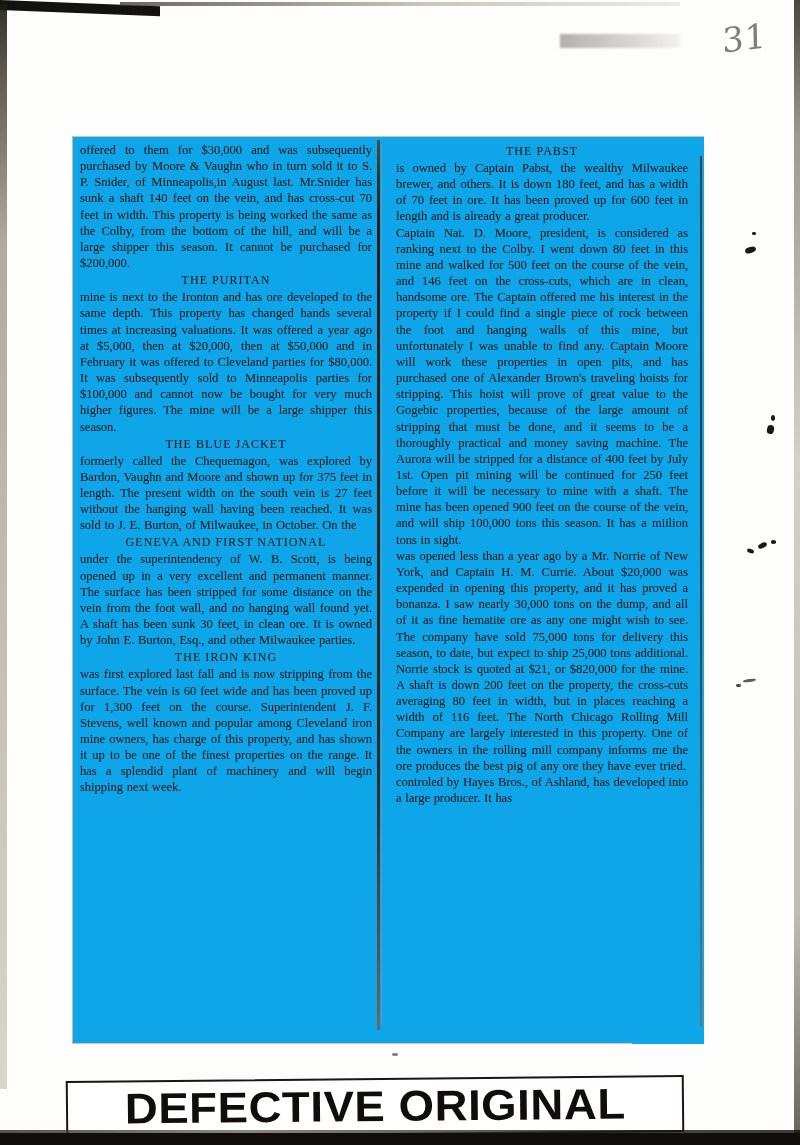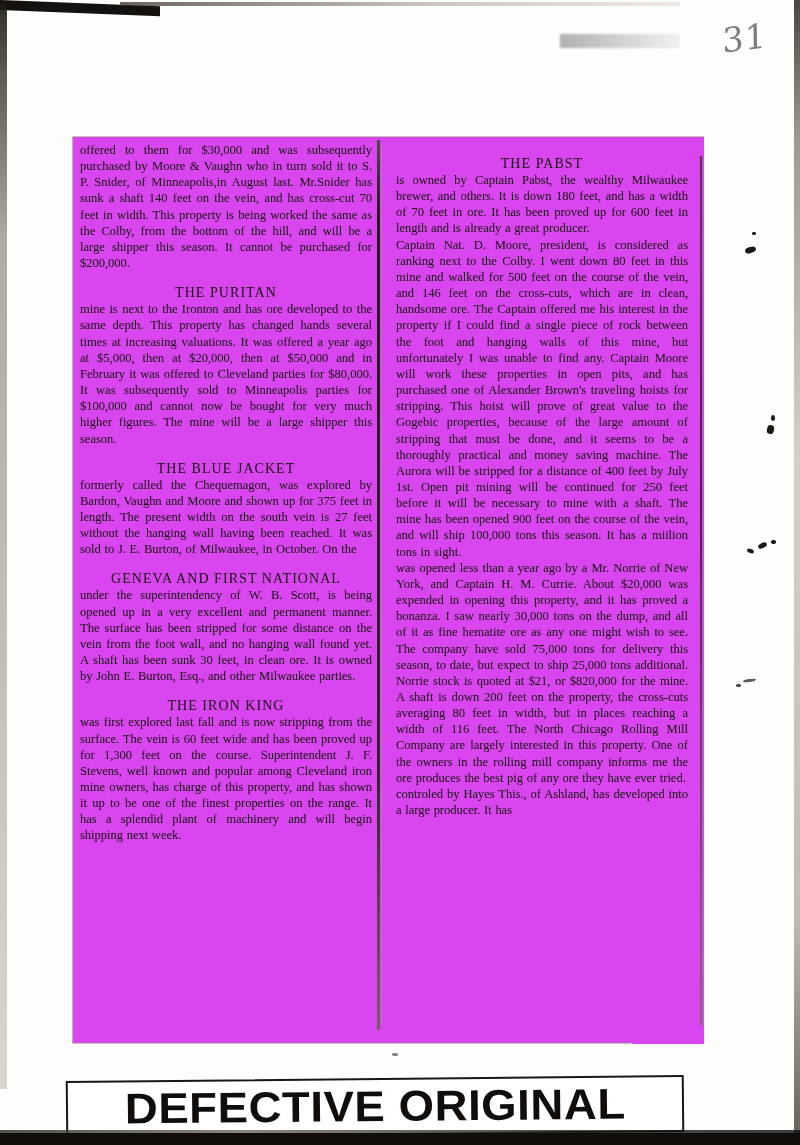--- a/index.html
+++ b/index.html
@@ -71,21 +71,21 @@
     transform: rotate(-7deg) skewX(-6deg);
     letter-spacing: 1px;
     opacity: .78;
   }
 
   
   .clipping {
     position: absolute;
     left: 72px; top: 136px;
     width: 632px; height: 908px;
-    background: #d946ef;
+    background: #0ea5e9;
   }
   .clip-border-top {
     position: absolute;
     left: 0; top: 0;
     width: 632px; height: 1px;
     background: #c8c3bb;
   }
   .clip-border-left {
     position: absolute;
     left: 0; top: 0;
@@ -140,22 +140,22 @@
     font-size: 12.6px;
     line-height: 16.15px;
     text-align: justify;
     color: #16120f;
     letter-spacing: -0.05px;
     word-spacing: 0.6px;
     -webkit-font-smoothing: none;
   }
 
   h2.sect {
-    margin: 14px 0 1px 0;
-    font-size: 14px;
+    margin: 2px 0 1px 0;
+    font-size: 12px;
     line-height: 15px;
     text-align: center;
     font-weight: normal;
     letter-spacing: 1.05px;
     color: #16120f;
     font-variant: small-caps;
     text-transform: uppercase;
   }
 
   
@@ -237,21 +237,21 @@
           <h2 class="sect">GENEVA AND FIRST NATIONAL</h2>
           <p class="body">under the superintendency of W. B. Scott, is being opened up in a very excellent and permanent manner. The surface has been stripped for some distance on the vein from the foot wall, and no hanging wall found yet. A shaft has been sunk 30 feet, in clean ore. It is owned by John E. Burton, Esq., and other Milwaukee parties.</p>
           <h2 class="sect">THE IRON KING</h2>
           <p class="body">was first explored last fall and is now stripping from the surface. The vein is 60 feet wide and has been proved up for 1,300 feet on the course. Superintendent J. F. Stevens, well known and popular among Cleveland iron mine owners, has charge of this property, and has shown it up to be one of the finest properties on the range. It has a splendid plant of machinery and will begin shipping next week.</p>
         </div>
       <div class="col col-right" id="col-right">
           <h2 class="sect">THE PABST</h2>
           <p class="body">is owned by Captain Pabst, the wealthy Milwaukee brewer, and others. It is down 180 feet, and has a width of 70 feet in ore. It has been proved up for 600 feet in length and is already a great producer.</p>
           <p class="body">Captain Nat. D. Moore, president, is considered as ranking next to the Colby. I went down 80 feet in this mine and walked for 500 feet on the course of the vein, and 146 feet on the cross-cuts, which are in clean, handsome ore. The Captain offered me his interest in the property if I could find a single piece of rock between the foot and hanging walls of this mine, but unfortunately I was unable to find any. Captain Moore will work these properties in open pits, and has purchased one of Alexander Brown's traveling hoists for stripping. This hoist will prove of great value to the Gogebic properties, because of the large amount of stripping that must be done, and it seems to be a thoroughly practical and money saving machine. The Aurora will be stripped for a distance of 400 feet by July 1st. Open pit mining will be continued for 250 feet before it will be necessary to mine with a shaft. The mine has been opened 900 feet on the course of the vein, and will ship 100,000 tons this season. It has a miilion tons in sight.</p>
           <p class="body">was opened less than a year ago by a Mr. Norrie of New York, and Captain H. M. Currie. About $20,000 was expended in opening this property, and it has proved a bonanza. I saw nearly 30,000 tons on the dump, and all of it as fine hematite ore as any one might wish to see. The company have sold 75,000 tons for delivery this season, to date, but expect to ship 25,000 tons additional. Norrie stock is quoted at $21, or $820,000 for the mine. A shaft is down 200 feet on the property, the cross-cuts averaging 80 feet in width, but in places reaching a width of 116 feet. The North Chicago Rolling Mill Company are largely interested in this property. One of the owners in the rolling mill company informs me the ore produces the best pig of any ore they have ever tried.</p>
-          <p class="body">controled by Hayes This., of Ashland, has developed into a large producer. It has</p>
+          <p class="body">controled by Hayes Bros., of Ashland, has developed into a large producer. It has</p>
         </div>
     </div>
   </div>
 
   <div class="speck s1"></div>
   <div class="speck s2"></div>
   <div class="speck s3"></div>
   <div class="speck s4"></div>
   <div class="speck s5"></div>
   <div class="speck s6"></div>

